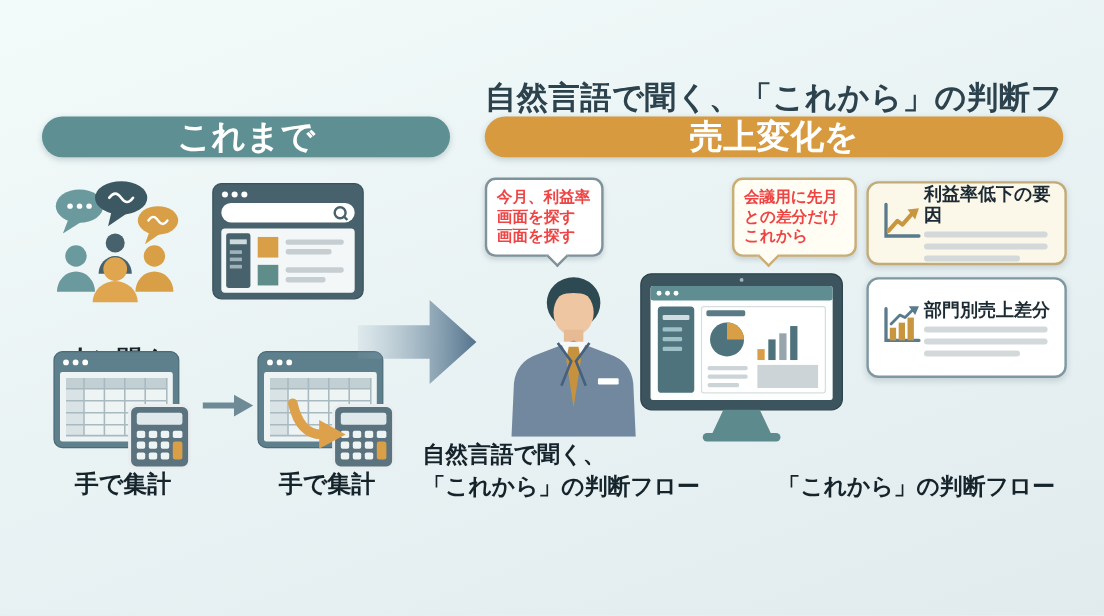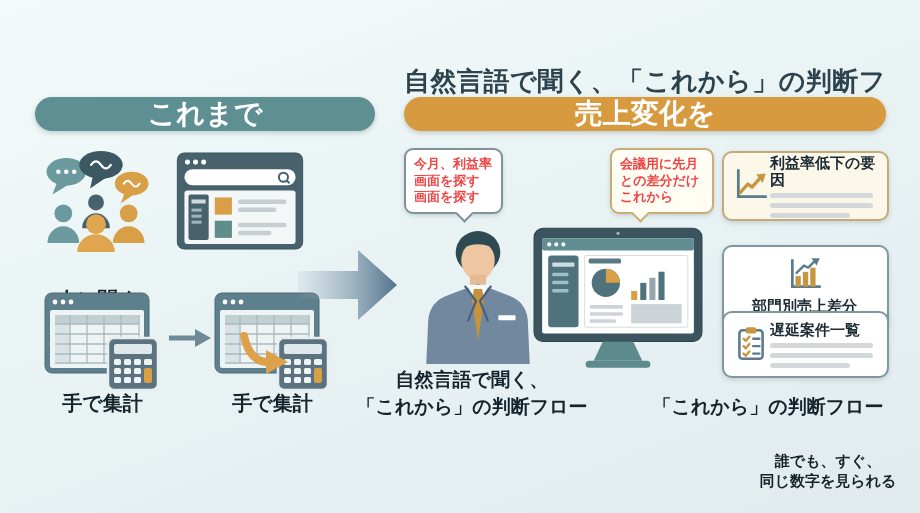--- a/index.html
+++ b/index.html
@@ -38,21 +38,21 @@
   }
   .bubble .tail{
     position:absolute; bottom:-8px; width:13px; height:13px; background:#ffffff;
     border-right:2px solid #7e929b; border-bottom:2px solid #7e929b;
     transform:rotate(45deg);
   }
   .bubble-gold{ border-color:#c9ad76; background:#fffdf4; }
   .bubble-gold .tail{ border-color:#c9ad76; background:#fffdf4; }
 
   .caption{
-    font-size:19px; font-weight:bold; color:#15232b; text-align:center; line-height:27px;
+    font-size:19px; font-weight:bold; color:#15232b; line-height:27px;
   }
 
   .panel{
     left:722px; width:167px; border-radius:10px; background:#ffffff;
     border:2px solid #7e98a1; box-shadow:0 2px 5px rgba(52,74,84,0.18);
     display:flex; align-items:center; padding:8px 10px 8px 8px; gap:0;
   }
   .panel-cream{ background:#fbf7e9; border-color:#c2ab79; }
   .panel-body{ flex:1; display:flex; flex-direction:column; gap:5px; }
   .panel-title{ font-size:15px; font-weight:bold; color:#1c2b33; line-height:17px; }
@@ -275,58 +275,34 @@
       </svg>
     </span>
     <div class="panel-body">
       <div class="panel-title">利益率低下の要因</div>
       <div class="ph-line w1"></div>
       <div class="ph-line w2"></div>
       <div class="ph-line w3"></div>
     </div>
   </div>
 
-  <div class="abs panel" style="top:245px; height:84px;flex-direction:column;">
+  <div class="abs panel" style="top:231px; height:84px;">
     <span>
       <svg width="38" height="38" viewBox="0 0 36 36">
         <path d="M6 5 L6 30 L32 30" stroke="#5a7b8c" stroke-width="2.6" fill="none" stroke-linecap="round"></path>
         <rect x="9" y="20" width="5" height="10" fill="#c8963e"></rect>
         <rect x="16" y="16" width="5" height="14" fill="#c8963e"></rect>
         <rect x="23" y="12" width="5" height="18" fill="#c8963e"></rect>
         <path d="M10 17 L17 10 L21 12 L27 6" stroke="#5a7b8c" stroke-width="2.2" fill="none" stroke-linecap="round" stroke-linejoin="round"></path>
         <polygon points="24,3 32,3 29,10" fill="#5a7b8c"></polygon>
       </svg>
     </span>
     <div class="panel-body">
       <div class="panel-title">部門別売上差分</div>
       <div class="ph-line w1"></div>
       <div class="ph-line w2"></div>
       <div class="ph-line w3"></div>
     </div>
   </div>
 
-  <div class="abs panel" style="top:311px; height:67px;">
-    <span>
-      <svg width="38" height="38" viewBox="0 0 36 36">
-        <rect x="7" y="6" width="22" height="27" rx="3" fill="#ffffff" stroke="#5a7b8c" stroke-width="2.4"></rect>
-        <rect x="13" y="3" width="10" height="6" rx="2" fill="#c8963e"></rect>
-        <path d="M11 14 l2 2 l3.5 -4" stroke="#c8963e" stroke-width="2.2" fill="none" stroke-linecap="round"></path>
-        <path d="M11 21 l2 2 l3.5 -4" stroke="#c8963e" stroke-width="2.2" fill="none" stroke-linecap="round"></path>
-        <path d="M11 28 l2 2 l3.5 -4" stroke="#c8963e" stroke-width="2.2" fill="none" stroke-linecap="round"></path>
-        <line x1="20" y1="14" x2="26" y2="14" stroke="#5a7b8c" stroke-width="2.2" stroke-linecap="round"></line>
-        <line x1="20" y1="21" x2="26" y2="21" stroke="#5a7b8c" stroke-width="2.2" stroke-linecap="round"></line>
-        <line x1="20" y1="28" x2="26" y2="28" stroke="#5a7b8c" stroke-width="2.2" stroke-linecap="round"></line>
-      </svg>
-    </span>
-    <div class="panel-body">
-      <div class="panel-title">遅延案件一覧</div>
-      <div class="ph-line w1"></div>
-      <div class="ph-line w2"></div>
-      <div class="ph-line w3"></div>
-    </div>
-  </div>
-
-  <div class="abs footnote">
-    <div>誰でも、すぐ、</div>
-    <div>同じ数字を見られる</div>
-  </div>
+
 
 </div>
 
 </body></html>

